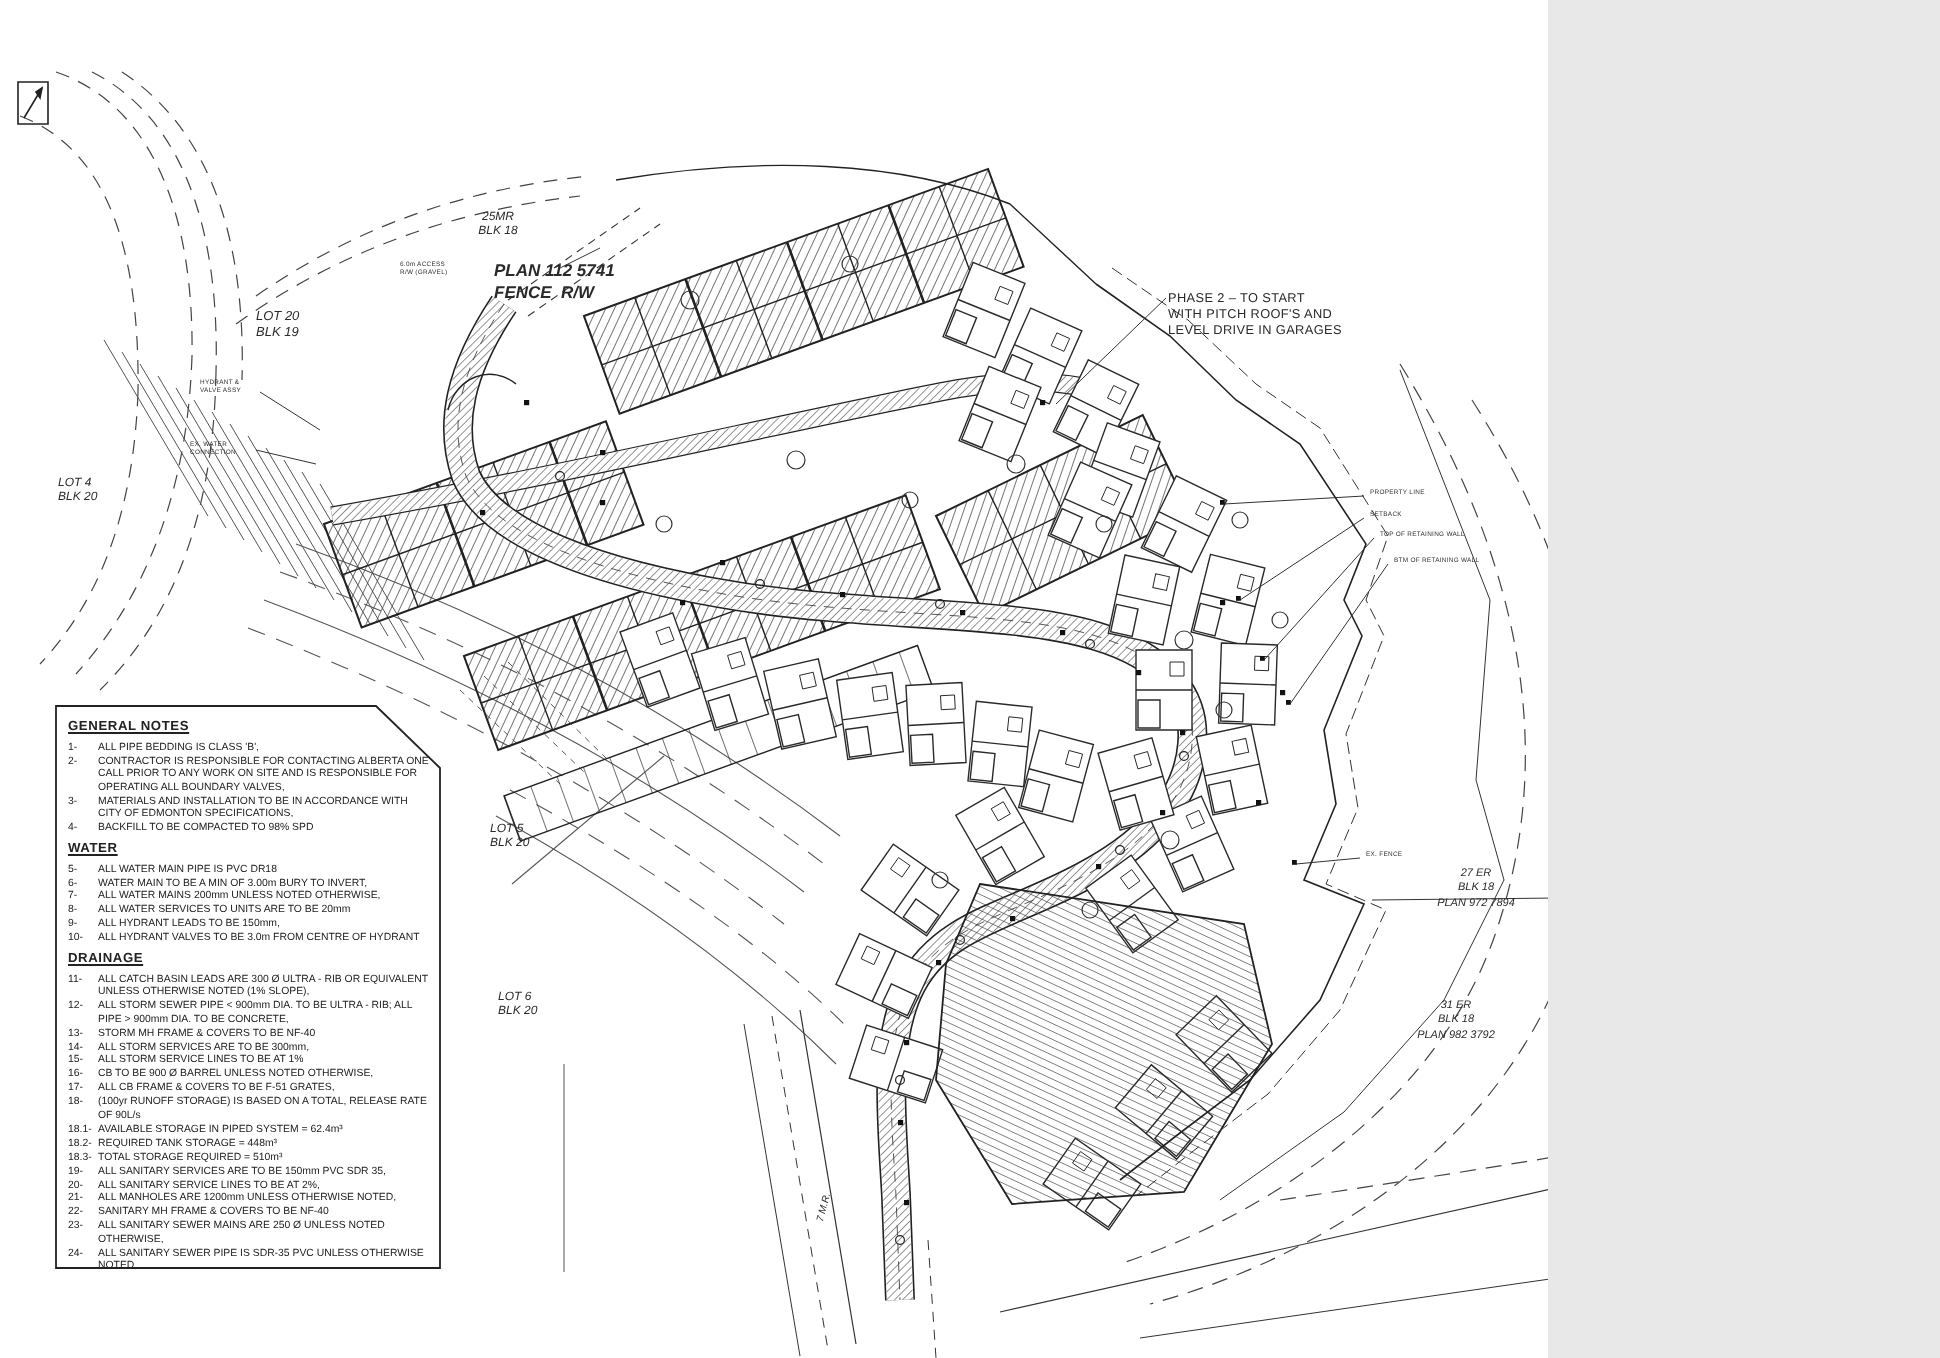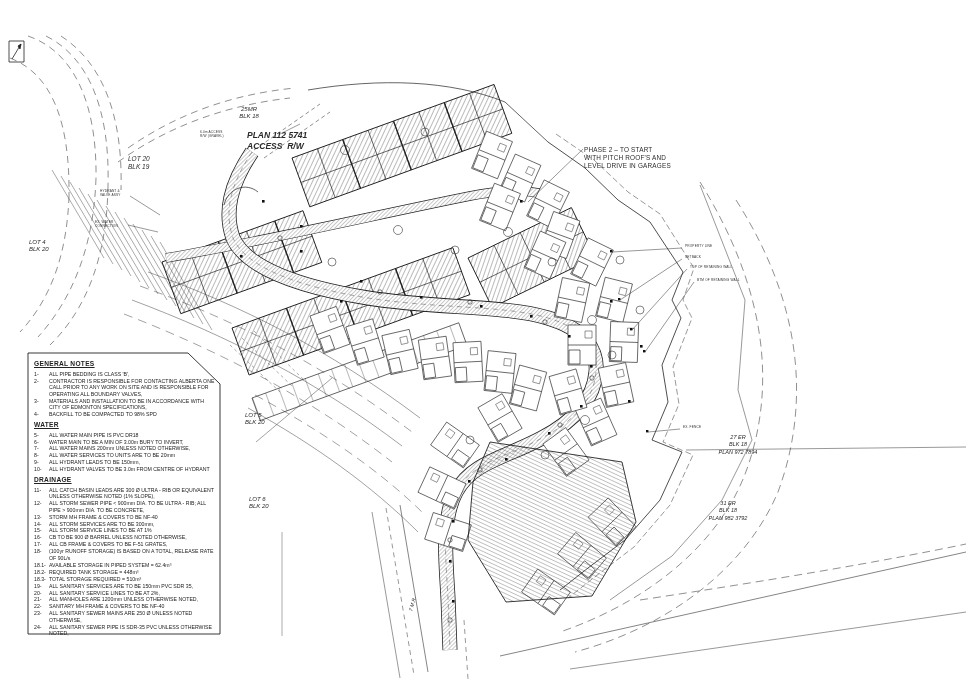--- a/index.html
+++ b/index.html
@@ -1,16 +1,16 @@
 <!DOCTYPE html>
 <html><head>
 <meta charset="utf-8">
 <style>
   html,body{margin:0;padding:0;background:#e8e8e8;}
-  #sheet{position:relative;width:970px;height:679px;background:#ffffff;overflow:hidden;
+  #sheet{position:relative;width:774px;height:679px;background:#ffffff;overflow:hidden;
          font-family:"Liberation Sans",sans-serif;color:#1c1c1c;}
   svg{position:absolute;left:0;top:0;}
   svg *{vector-effect:non-scaling-stroke;}
   .lbl{position:absolute;font-style:italic;color:#2a2a2a;line-height:1.3;white-space:pre;}
   .lbl span{display:block;}
   .ctr span{text-align:center;}
   .plain{font-style:normal;}
   .micro{position:absolute;font-style:normal;font-size:3.2px;letter-spacing:.15px;color:#333;line-height:1.2;white-space:pre;}
   .micro span{display:block;}
   #notes{position:absolute;left:34px;top:357px;width:183px;font-size:5.2px;line-height:1.26;color:#222;}
@@ -262,21 +262,21 @@
     </g>
   </g>
 
   <polygon points="28,353 188,353 220,384 220,634 28,634" fill="#ffffff" stroke="#222" stroke-width="0.9"></polygon>
 </svg>
 
 <div class="lbl ctr" style="left:214px;top:90px;width:70px;font-size:6px;">
   <span>25MR</span><span>BLK 18</span>
 </div>
 <div class="lbl" style="left:247px;top:108px;font-size:8.5px;font-weight:bold;">
-  <span>PLAN 112 5741</span><span>ACCESS  R/W</span>
+  <span>PLAN 112 5741</span><span>FENCE  R/W</span>
 </div>
 <div class="lbl" style="left:128px;top:138px;font-size:6.5px;">
   <span>LOT 20</span><span>BLK 19</span>
 </div>
 <div class="lbl" style="left:29px;top:223px;font-size:6px;">
   <span>LOT 4</span><span>BLK 20</span>
 </div>
 <div class="lbl" style="left:245px;top:396px;font-size:6px;">
   <span>LOT 5</span><span>BLK 20</span>
 </div>

